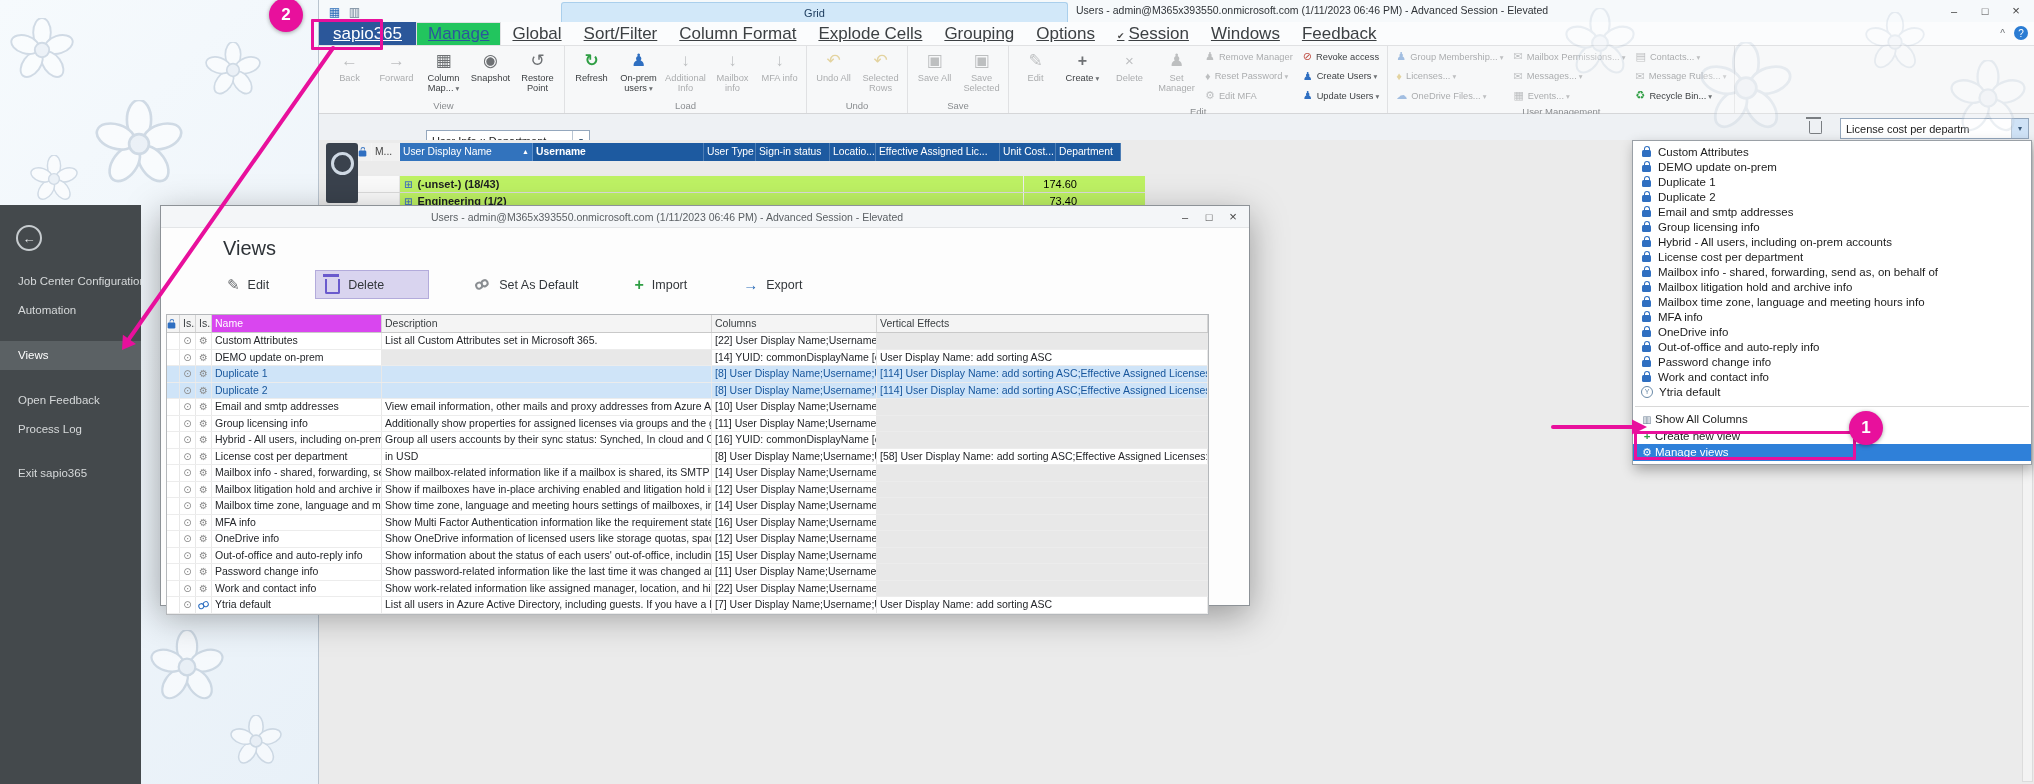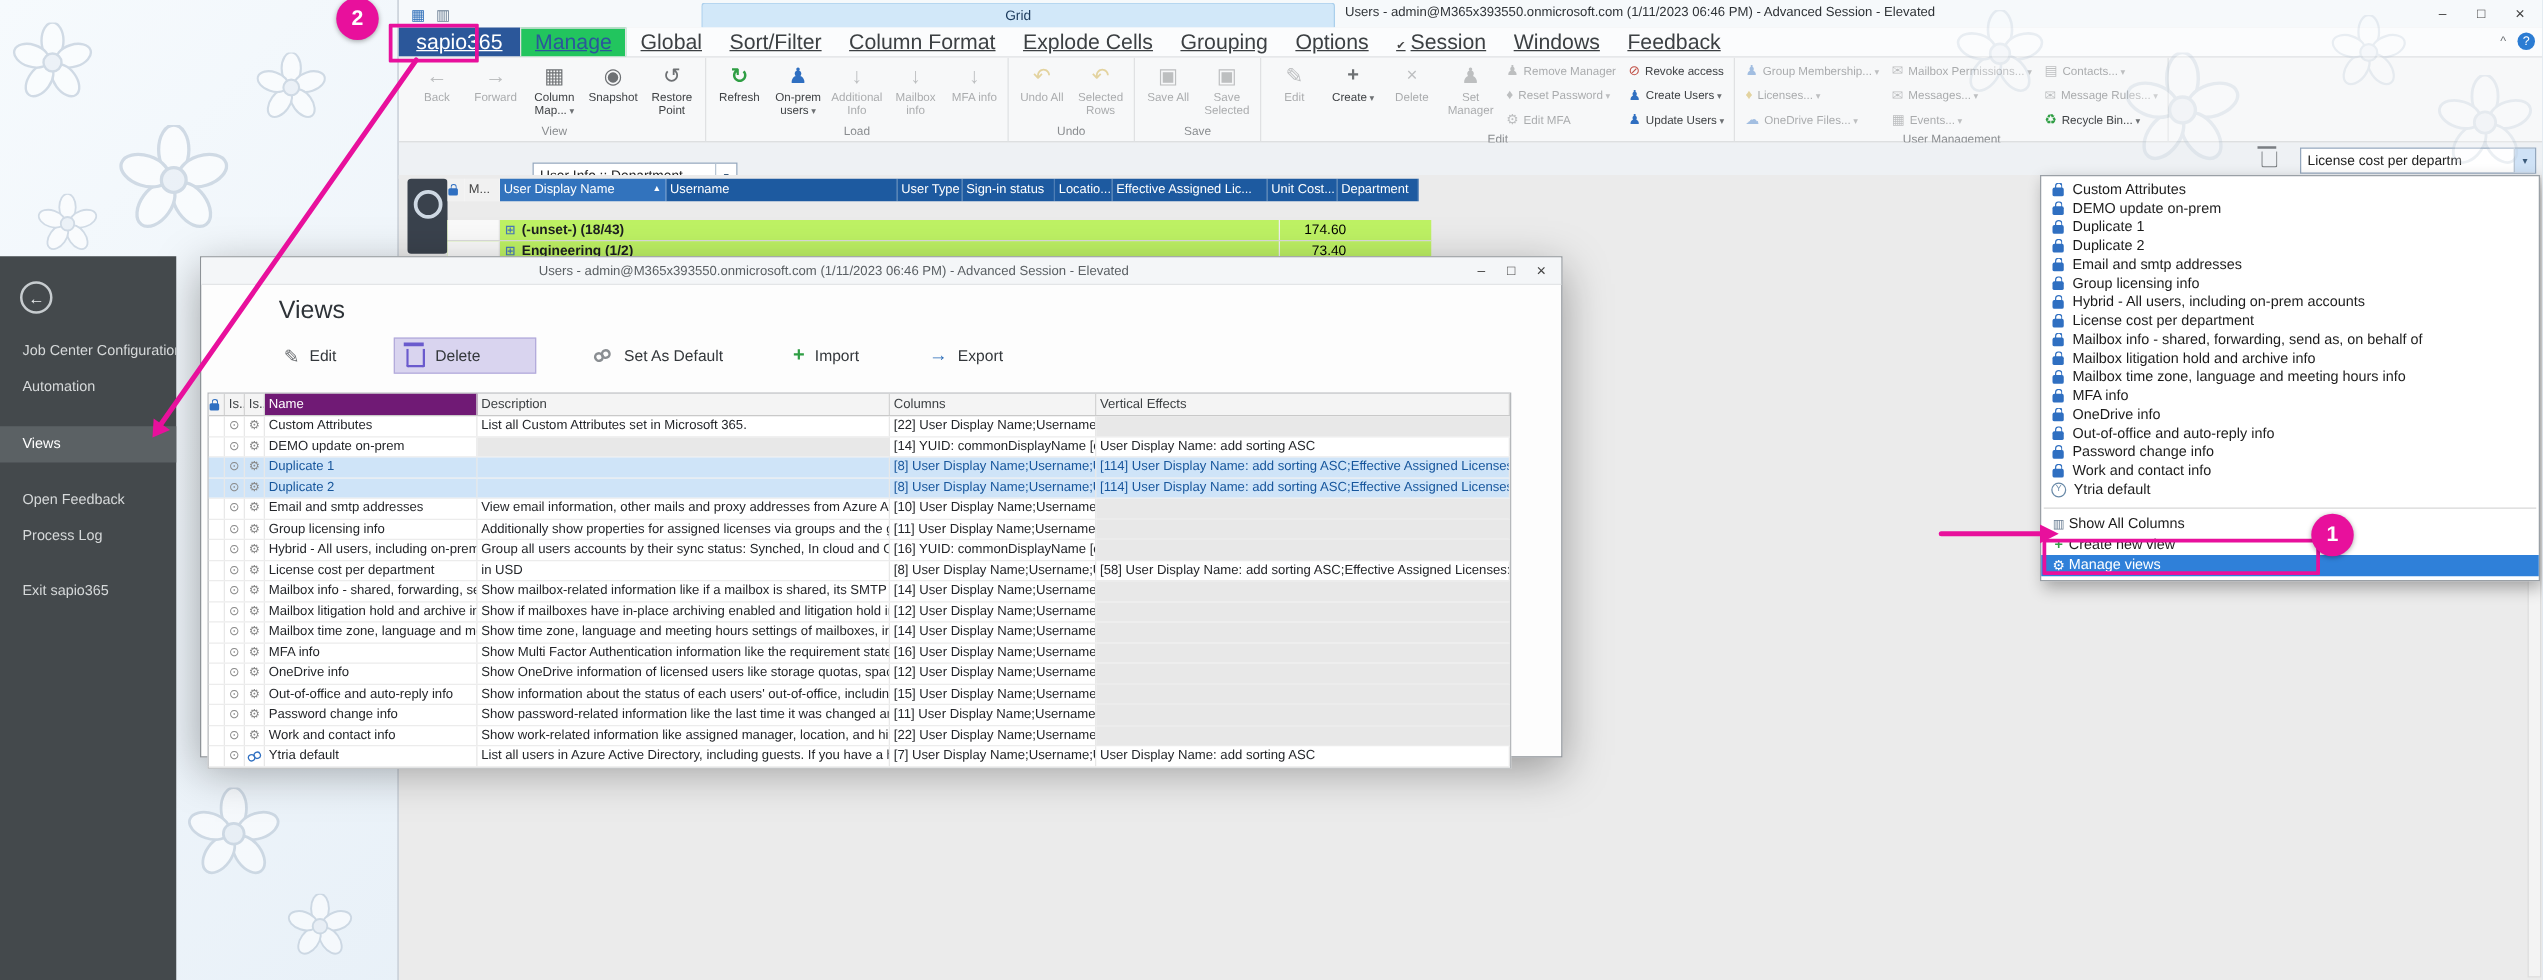--- a/index.html
+++ b/index.html
@@ -99,21 +99,21 @@
   .ghead{position:absolute;left:39px;top:3px;width:787px;}
   .ghdr1{display:flex;height:15px;font-size:10px;}
   .g-sys{width:42px;background:#f1f1f1;color:#333;display:flex;align-items:center;padding-left:3px;border:1px solid #d0d0d0;border-right:none;box-sizing:border-box;}
   .g-uinfo{width:745px;background:#1d5aa0;color:#fff;display:flex;align-items:center;padding-left:4px;box-sizing:border-box;}
   .ghdr2{display:flex;height:18px;font-size:10.3px;color:#fff;}
   .ghdr2>div{background:#1d5aa0;border-right:1px solid rgba(255,255,255,.22);padding-left:3px;line-height:18px;white-space:nowrap;overflow:hidden;box-sizing:border-box;}
   .ghdr2>div:nth-child(1){width:14px;background:#f1f1f1;display:flex;align-items:center;justify-content:center;padding:0;}
   .ghdr2>div:nth-child(2){width:28px;background:#f1f1f1;color:#444;}
   .ghdr2>div:nth-child(3){width:133px;background:#3273bd;position:relative;}
   .ghdr2>div:nth-child(3)::after{content:"▲";position:absolute;right:3px;top:0;font-size:7px;}
-  .ghdr2>div:nth-child(4){width:185px;}
+  .ghdr2>div:nth-child(4){width:171px;font-weight:bold;}
   .ghdr2>div:nth-child(5){width:52px;}
   .ghdr2>div:nth-child(6){width:74px;}
   .ghdr2>div:nth-child(7){width:46px;}
   .ghdr2>div:nth-child(8){width:124px;}
   .ghdr2>div:nth-child(9){width:56px;}
   .ghdr2>div:nth-child(10){width:65px;}
   .grows{position:absolute;left:39px;top:36px;width:787px;}
   .grow{display:flex;height:16px;background:#bef264;border-bottom:1px solid #dcdcdc;font-size:11px;align-items:center;}
   .grow .sys-sp{width:42px;height:100%;background:#fafafa;border-right:1px solid #e6e6e6;box-sizing:border-box;}
   .grow .gname{width:624px;display:flex;align-items:center;font-weight:bold;color:#1c1e21;height:100%;border-right:1px solid #efefef;box-sizing:border-box;}
@@ -163,21 +163,21 @@
   .vtable{position:absolute;left:5px;top:108px;width:1043px;border:1px solid #b5b8bb;background:#fff;box-sizing:border-box;}
   .vt-hdr{display:flex;height:17px;background:#f4f4f4;font-size:10.5px;color:#3c4043;border-bottom:1px solid #c9c9c9;}
   .vh{border-right:1px solid #d4d4d4;padding-left:3px;line-height:17px;white-space:nowrap;overflow:hidden;box-sizing:border-box;}
   .vh.ic{display:flex;align-items:center;justify-content:center;padding:0;}
   .w-lk{width:13px;flex:0 0 13px;}
   .w-is{width:16px;flex:0 0 16px;}
   .w-nm{width:170px;flex:0 0 170px;}
   .w-ds{width:330px;flex:0 0 330px;}
   .w-cl{width:165px;flex:0 0 165px;}
   .w-fx{flex:1;}
-  .vh.w-nm{background:#701a75;color:#fff;}
+  .vh.w-nm{background:#d946ef;color:#fff;}
   .vt-row{display:flex;height:15.5px;font-size:10.5px;color:#24262a;border-bottom:1px solid #ececec;align-items:stretch;}
   .vc{border-right:1px solid #e8e8e8;padding-left:3px;line-height:15px;white-space:nowrap;overflow:hidden;box-sizing:border-box;}
   .vc.ic{display:flex;align-items:center;justify-content:center;padding:0;}
   .vc.w-ds:empty,.vc.w-fx:empty{background:#e8e8e8;}
   .vt-row.selected .vc{background:#cfe4f8;color:#17569c;}
   .tgt-icon::before{content:"⊙";color:#8a8a8a;font-size:10px;}
   .row-ico[data-icon="gear"]::before{content:"⚙";color:#8a8a8a;font-size:10px;}
   .row-ico[data-icon="link"]{position:relative;width:12px;height:6px;transform:rotate(-24deg);display:inline-block;}
   .row-ico[data-icon="link"]::before,.row-ico[data-icon="link"]::after{content:"";position:absolute;top:0;width:6px;height:6px;border:1.5px solid #2f6fc1;border-radius:50%;box-sizing:border-box;}
   .row-ico[data-icon="link"]::before{left:0;}

